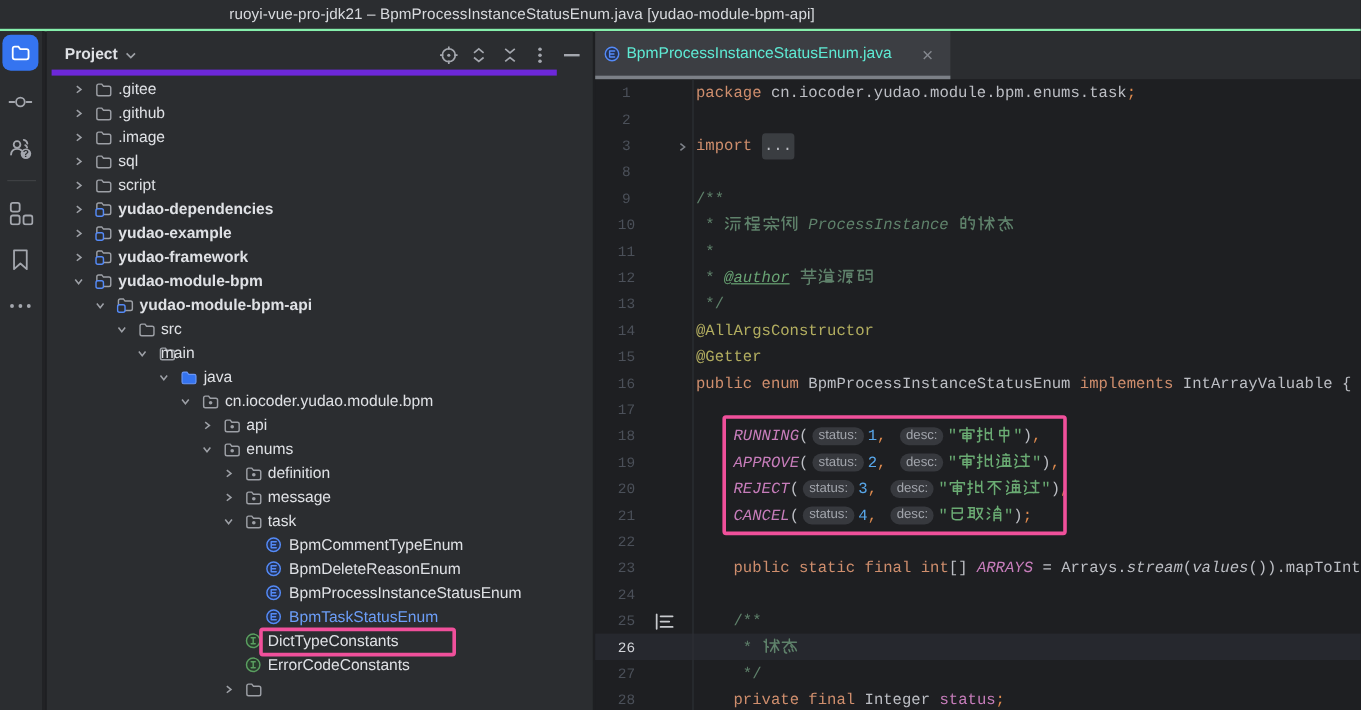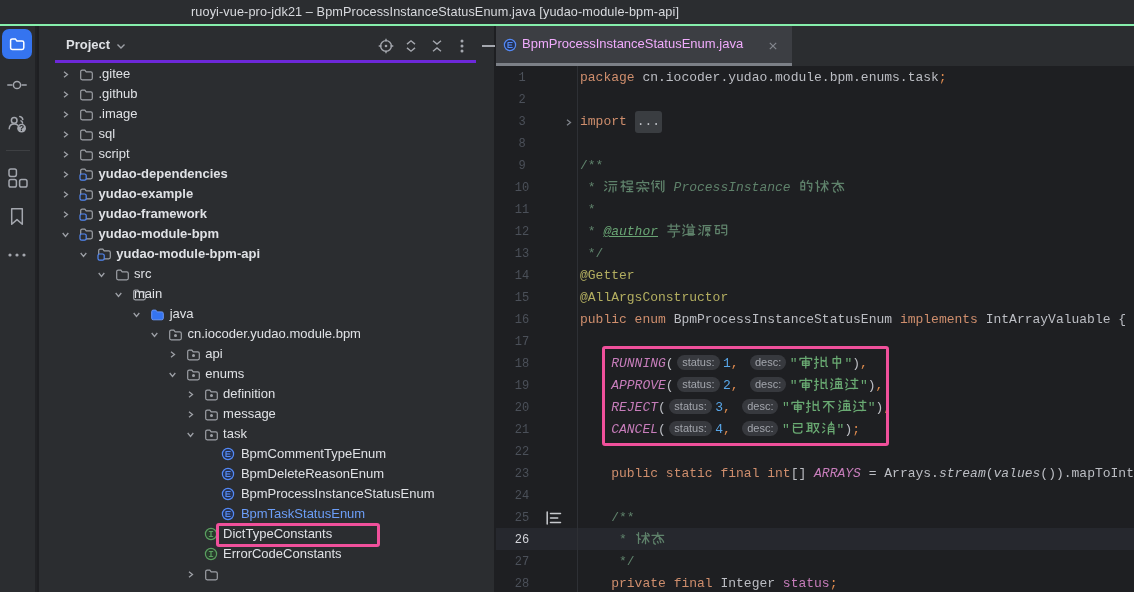--- a/index.html
+++ b/index.html
@@ -4,34 +4,34 @@
 html,body{width:1134px;height:592px;overflow:hidden;background:#1e1f22;font-family:"Liberation Sans",sans-serif;position:relative}
 .abs{position:absolute}
 
 #title{left:0;top:0;width:1134px;height:26px;background:#2b2d30;border-bottom:2px solid #86efac}
 #title span{position:absolute;left:191px;top:0;line-height:24px;font-size:12.7px;color:#d8dade;letter-spacing:.1px}
 
 #strip{left:0;top:26px;width:37px;height:566px;background:#2b2d30;border-right:2px solid #212225}
 .bluebtn{position:absolute;left:2px;top:3px;width:30px;height:30px;background:#3574f0;border-radius:7px}
 
 #proj{left:39px;top:26px;width:455px;height:566px;background:#2b2d30}
-#phead{position:absolute;left:16px;top:0;width:421px;height:37px;border-bottom:3px solid #6d28d9}
+#phead{position:absolute;left:4px;top:0;width:421px;height:37px;border-bottom:5px solid #6d28d9}
 #phead b{position:absolute;left:11px;top:11px;font-size:13px;color:#dfe1e5;font-weight:bold}
 .tree{position:absolute;left:0;top:38px;width:455px;height:528px;overflow:hidden}
 .row{position:relative;height:20px;line-height:20px;font-size:13px;color:#dfe1e5;white-space:nowrap}
 .row .txt{position:absolute;top:0}
 .row svg{position:absolute;top:2px}
 .bold{font-weight:bold}
 .blue{color:#6c9ef8}
 
 #edit{left:496px;top:26px;width:638px;height:566px;background:#1e1f22}
 #tabbar{position:absolute;left:0;top:0;width:638px;height:40px;background:#2b2d30}
 #tab{position:absolute;left:0;top:0;width:296px;height:37px;background:#3c3e43}
 #tab u{position:absolute;left:0;top:37px;width:296px;height:3px;background:#7c8087}
-#tab span{position:absolute;left:26px;top:0;line-height:36px;font-size:13px;color:#f0abfc}
+#tab span{position:absolute;left:26px;top:0;line-height:36px;font-size:13px;color:#5eead4}
 #cline{position:absolute;left:0;top:502px;width:638px;height:22px;background:#26282e}
 #gutsep{position:absolute;left:81px;top:40px;width:1px;height:526px;background:#2e3035}
 .gut{position:absolute;left:0;top:41px;width:52px;text-align:center;font-family:"Liberation Mono",monospace;font-size:12px;line-height:22px;color:#4b5059}
 .gut div{height:22px}
 .code{position:absolute;left:84px;top:41px;font-family:"Liberation Mono",monospace;font-size:13px;line-height:22px;color:#bcbec4}
 .code div{height:22px;white-space:pre;overflow:visible}
 .k{color:#cf8e6d}
 .o{color:#de8a4e}
 .s{color:#6aab73}
 .c{color:#5f826b}
@@ -437,22 +437,22 @@
 <div><span class="c"> * <span class="au">@author</span> <i class="h"><svg width="15.6" height="16" viewBox="0 0 16 16">
               <path d="M1.8 4h12.4M5.2 2v4.2M10.8 2v4.2M4 7.6h8M2 10h12M8.6 10v4q0 1.4-1.8 1.2" fill="none" stroke="currentColor" stroke-width="1.3" stroke-linecap="round" stroke-linejoin="round"></path>
             </svg></i><i class="h"><svg width="15.6" height="16" viewBox="0 0 16 16">
               <path d="M2.4 2.8l1.4 1.6M1.6 6.8q1.6-0.2 1.6 1.4 0 1.6-1.2 3.4M2 14q2-1.6 4-1.4h8M7.2 2.2l-1 1.8M11 2.2l1 1.8M5.8 5h8.4M7.4 7.2h5.2v6h-5.2zM7.4 9.2h5.2M7.4 11.2h5.2" fill="none" stroke="currentColor" stroke-width="1.3" stroke-linecap="round" stroke-linejoin="round"></path>
             </svg></i><i class="h"><svg width="15.6" height="16" viewBox="0 0 16 16">
               <path d="M2.3 3.3l1.6 1.2M1.9 7l1.6 1.2M1.7 12.7l2.2-2M6 3.4h8.4M7 3.4l-1.4 9.8M9 5.6h4v3.4h-4zM9 7.4h4M11 10.6v3.6M11 11.6l-2 1.8M11 11.6l2 1.8" fill="none" stroke="currentColor" stroke-width="1.3" stroke-linecap="round" stroke-linejoin="round"></path>
             </svg></i><i class="h"><svg width="15.6" height="16" viewBox="0 0 16 16">
               <path d="M1.8 3.4h5M4 3.4l-1.4 4M2.8 7.4h3.6v4.2h-3.6zM9.2 3h4.8M9.2 3v3.6h4.8M14 3v8.8q0 1.6-1.8 1.4M8.6 10.6h3.4" fill="none" stroke="currentColor" stroke-width="1.3" stroke-linecap="round" stroke-linejoin="round"></path>
             </svg></i></span></div>
 <div><span class="c"> */</span></div>
+<div><span class="at">@AllArgsConstructor</span></div>
 <div><span class="at">@Getter</span></div>
-<div><span class="at">@AllArgsConstructor</span></div>
 <div><span class="k">public enum</span> BpmProcessInstanceStatusEnum <span class="k">implements</span> IntArrayValuable {</div>
 <div> </div>
 <div>    <span class="e">RUNNING</span>(<span class="pill">status:</span><span class="n">1</span><span class="o">,</span> <span class="pill">desc:</span><span class="s">"<i class="h"><svg width="15.6" height="16" viewBox="0 0 16 16">
               <path d="M2 4.2h12M8 2.2v2M2 4.2v1.8M14 4.2v1.8M4.6 7h6.8v4.4h-6.8zM4.6 9.2h6.8M8 5.4v8.8" fill="none" stroke="currentColor" stroke-width="1.3" stroke-linecap="round" stroke-linejoin="round"></path>
             </svg></i><i class="h"><svg width="15.6" height="16" viewBox="0 0 16 16">
               <path d="M3.4 2.4v10.8q0 1.4-1.8 1.2M1.8 5.2h3.6M1.8 9.4l3.6-0.8M8.4 3v9.4M8.4 7.2l2.4-0.8M8.4 12.4h2.6M13.4 3v8.2q0 1.6 1.4 1.4M13.4 6.2l-2.2 1.2" fill="none" stroke="currentColor" stroke-width="1.3" stroke-linecap="round" stroke-linejoin="round"></path>
             </svg></i><i class="h"><svg width="15.6" height="16" viewBox="0 0 16 16">
               <path d="M4.2 4.6h7.6v4.6h-7.6zM8 2v12.6" fill="none" stroke="currentColor" stroke-width="1.3" stroke-linecap="round" stroke-linejoin="round"></path>
             </svg></i>"</span>)<span class="o">,</span></div>
 <div>    <span class="e">APPROVE</span>(<span class="pill">status:</span><span class="n">2</span><span class="o">,</span> <span class="pill">desc:</span><span class="s">"<i class="h"><svg width="15.6" height="16" viewBox="0 0 16 16">

